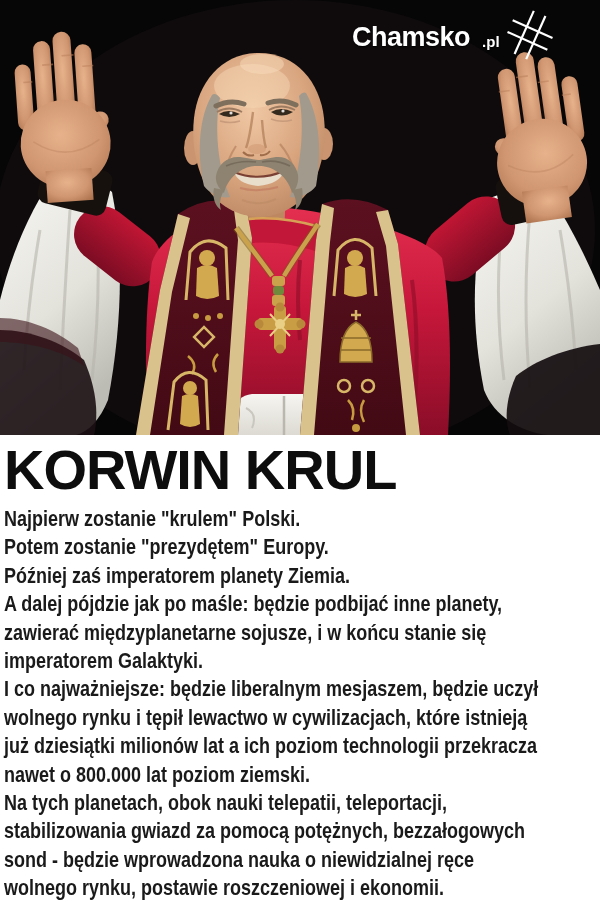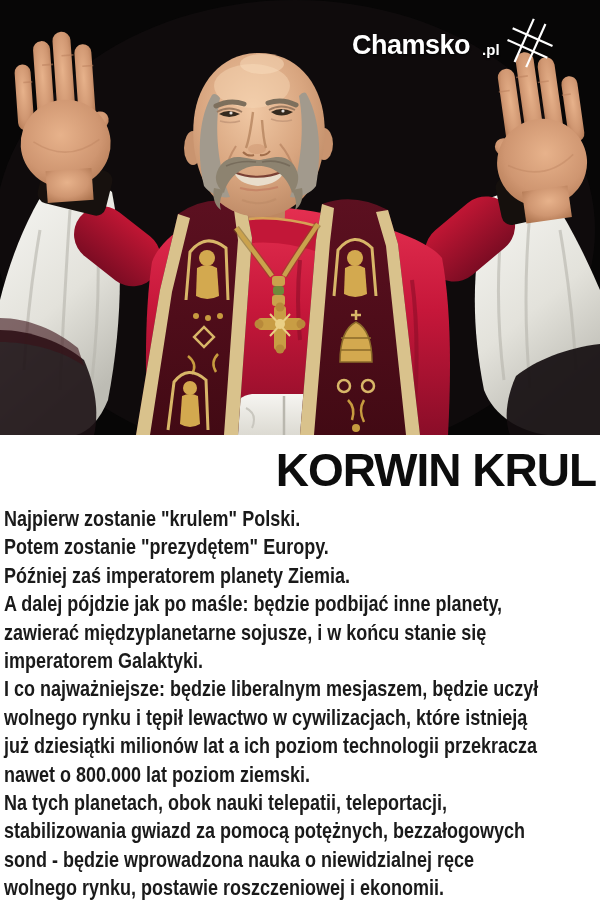--- a/index.html
+++ b/index.html
@@ -4,32 +4,32 @@
 <style>
   html,body{margin:0;padding:0;background:#888;}
   .page{
     width:600px;height:914px;margin:0 auto;background:#ffffff;
     font-family:"Liberation Sans",sans-serif;overflow:hidden;position:relative;
   }
   
   .photo{position:relative;width:600px;height:435px;background:#070606;}
   .photo svg.scene{display:block;width:600px;height:435px;}
   .brand{
-    position:absolute;left:352px;top:20px;display:flex;align-items:flex-end;
+    position:absolute;left:352px;top:12px;display:flex;align-items:flex-end;
     color:#ffffff;user-select:none;
   }
   .brand .name{font-size:27px;font-weight:700;letter-spacing:-0.5px;line-height:30px;
     text-shadow:0 1px 2px #000;}
   .brand .tld{font-size:15px;font-weight:700;margin-left:12px;margin-bottom:2px;
     text-shadow:0 1px 2px #000;}
   .brand svg{overflow:visible;margin-left:10px;margin-bottom:-6px;}
   
   .caption{padding:0 4px;}
   .meme-title{
-    text-align:right;font-size:46px;font-weight:700;color:#0d0d0d;
+    text-align:left;font-size:56px;font-weight:700;color:#0d0d0d;
     letter-spacing:-1px;line-height:70px;height:70px;
   }
   .meme-text{color:#1a1a1a;}
   .meme-text .line{
     font-size:22.5px;font-weight:700;line-height:28.4px;white-space:nowrap;
     transform:scaleX(0.8);transform-origin:0 0;
   }
 </style>
 </head>
 <body>

